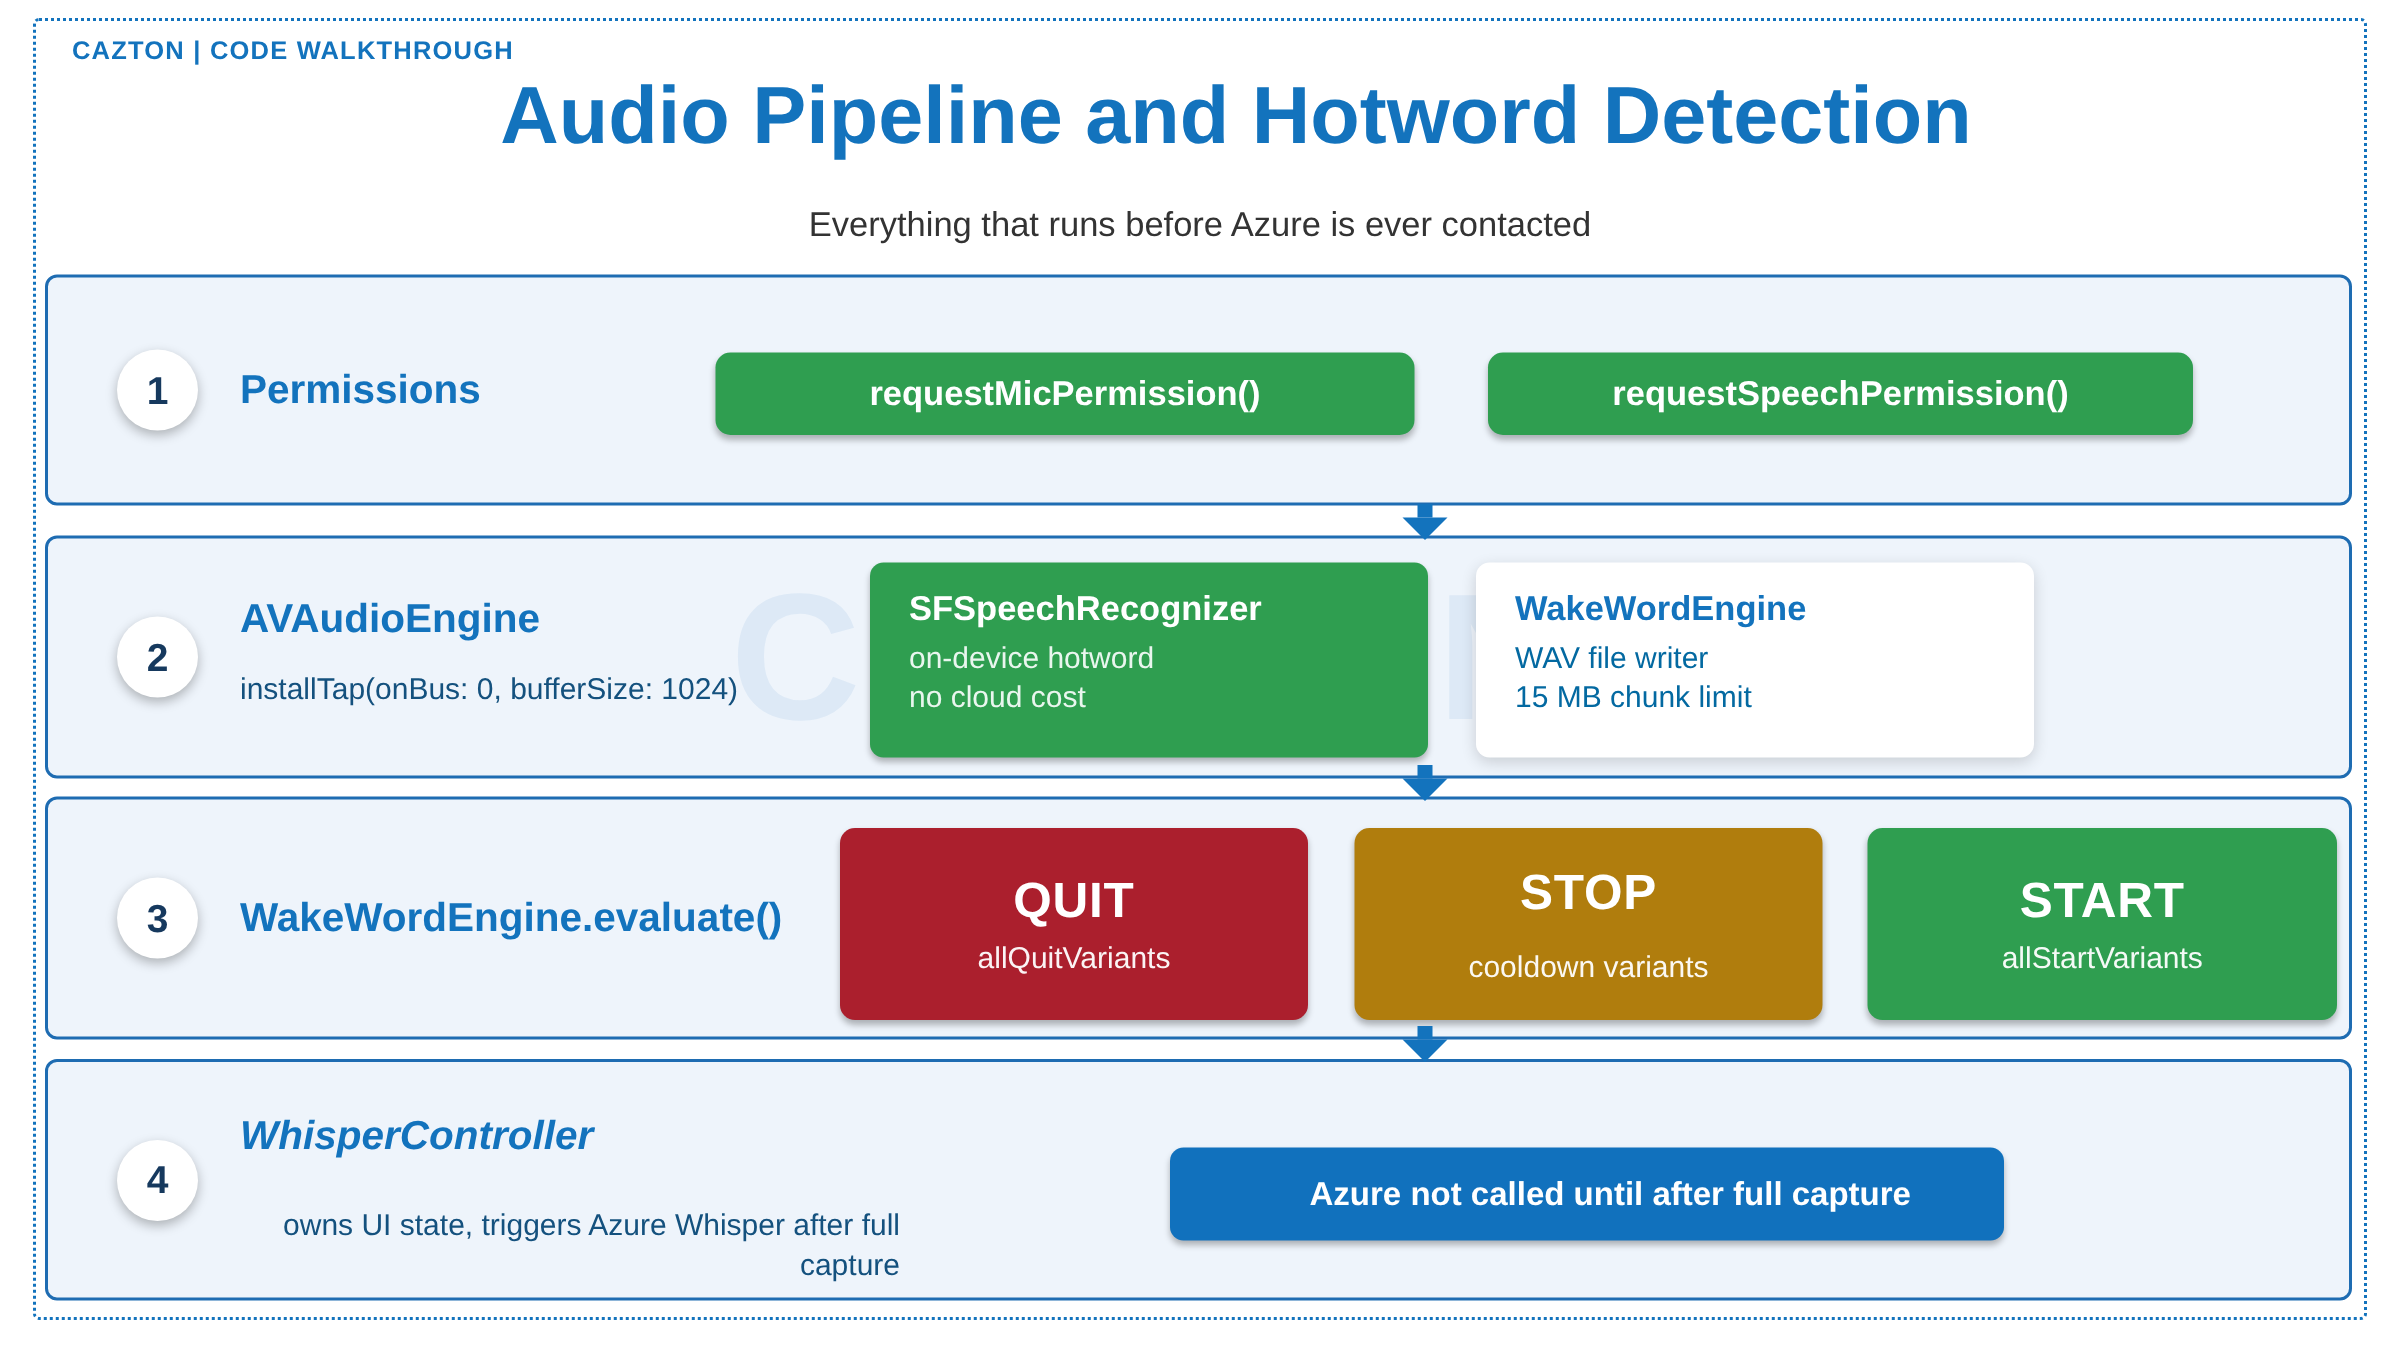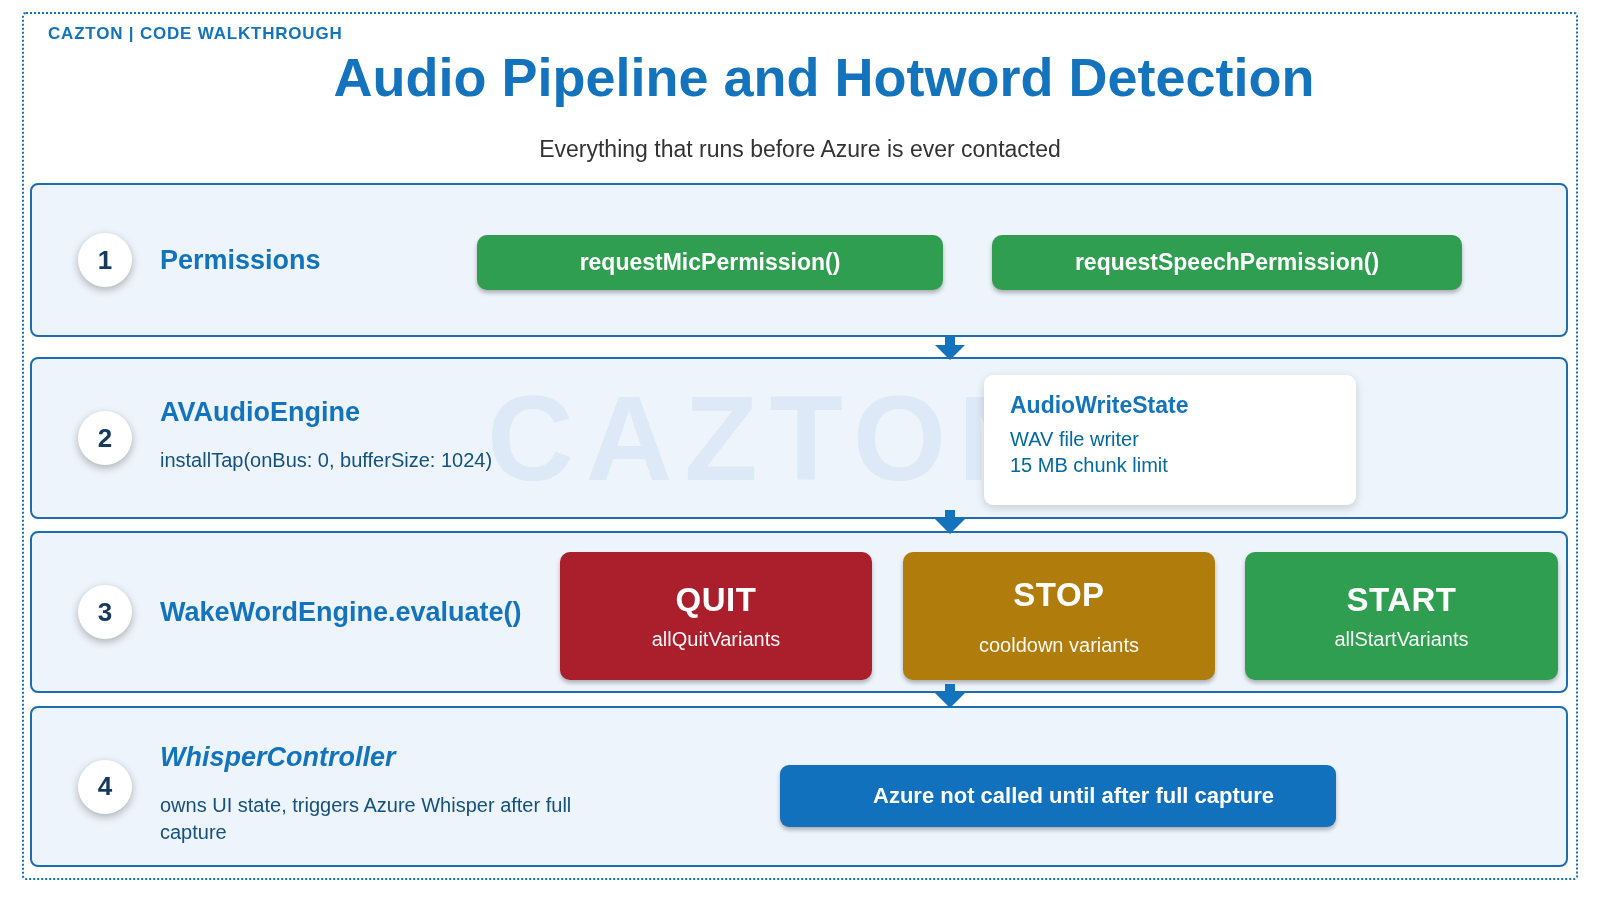--- a/index.html
+++ b/index.html
@@ -51,21 +51,21 @@
     font-size:27px; font-weight:700; color:var(--accent,#1373bd);
   }
   .center-v { top:50%; transform:translateY(-50%); }
   .step-sublabel {
     position:absolute; left:128px;
     font-size:20px; color:var(--navy,#14517e); line-height:1.35;
   }
   .lbl-engine { top:38px; }
   .sub-engine { top:88px; }
   .lbl-whisper { top:34px;font-style:italic; }
-  .sub-whisper { top:84px; width:440px; }
+  .sub-whisper { top:96px; width:440px;text-align:right; }
 
   .pill {
     position:absolute; top:50px; height:55px; border-radius:10px;
     background:var(--green,#2f9e50); color:#fff;
     font-size:23px; font-weight:700;
     display:flex; align-items:center; justify-content:center;
     box-shadow:0 3px 4px rgba(0,0,0,0.28);
   }
   .pill-mic    { left:445px; width:466px; }
   .pill-speech { left:960px; width:470px; }
@@ -144,22 +144,27 @@
   <div class="flow-arrow arrow-1">
     <div class="stem"></div>
     <div class="head"></div>
   </div>
 
   <section class="step step-2">
     <div class="watermark">CAZTON</div>
     <div class="circle">2</div>
     <div class="step-label lbl-engine">AVAudioEngine</div>
     <div class="step-sublabel sub-engine">installTap(onBus: 0, bufferSize: 1024)</div>
+    <div class="card card-green">
+      <div class="card-title">SFSpeechRecognizer</div>
+      <div class="card-line">on-device hotword</div>
+      <div class="card-line">no cloud cost</div>
+    </div>
     <div class="card card-white">
-      <div class="card-title">AudioWriteState</div>
+      <div class="card-title">WakeWordEngine</div>
       <div class="card-line">WAV file writer</div>
       <div class="card-line">15 MB chunk limit</div>
     </div>
   </section>
 
   <div class="flow-arrow arrow-2">
     <div class="stem"></div>
     <div class="head"></div>
   </div>
 

